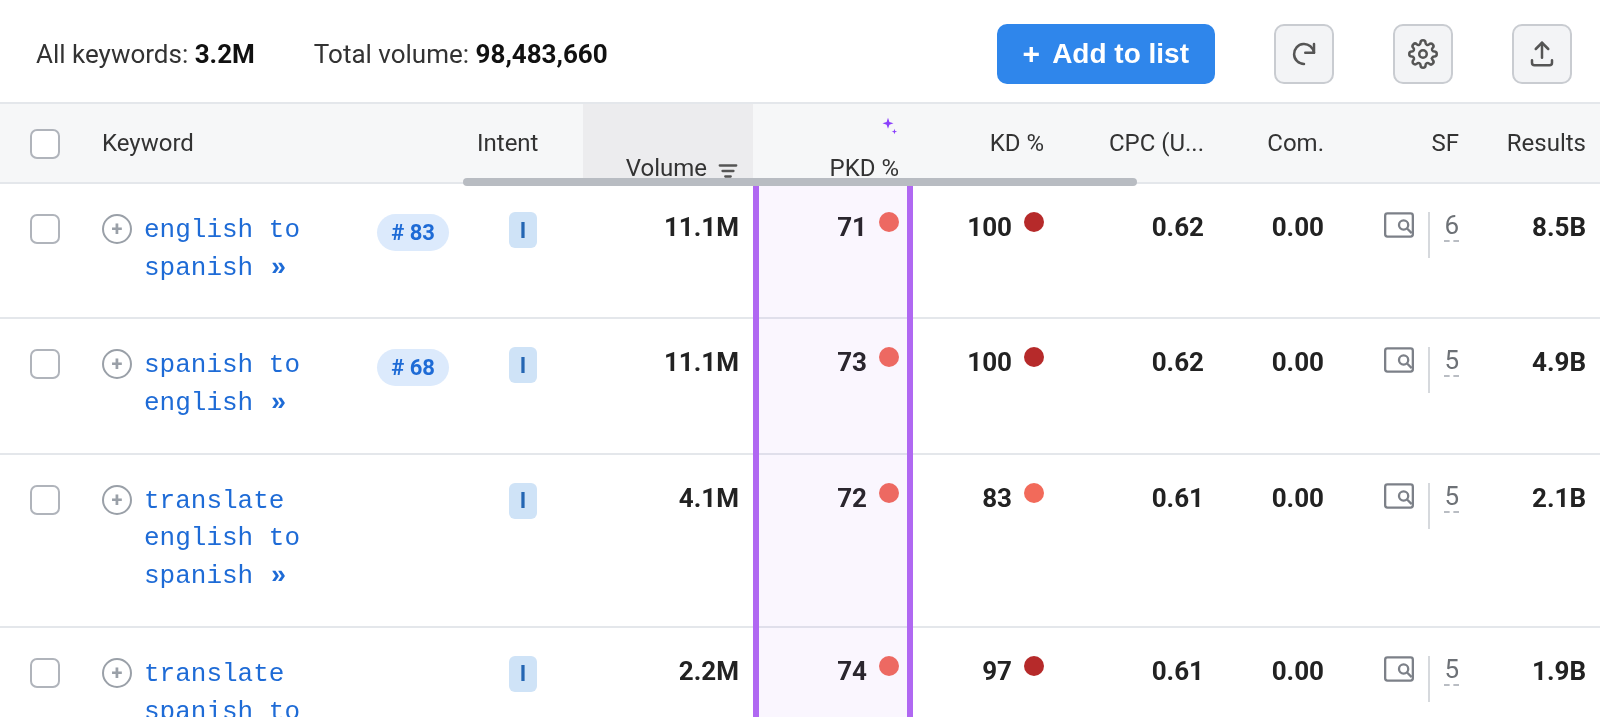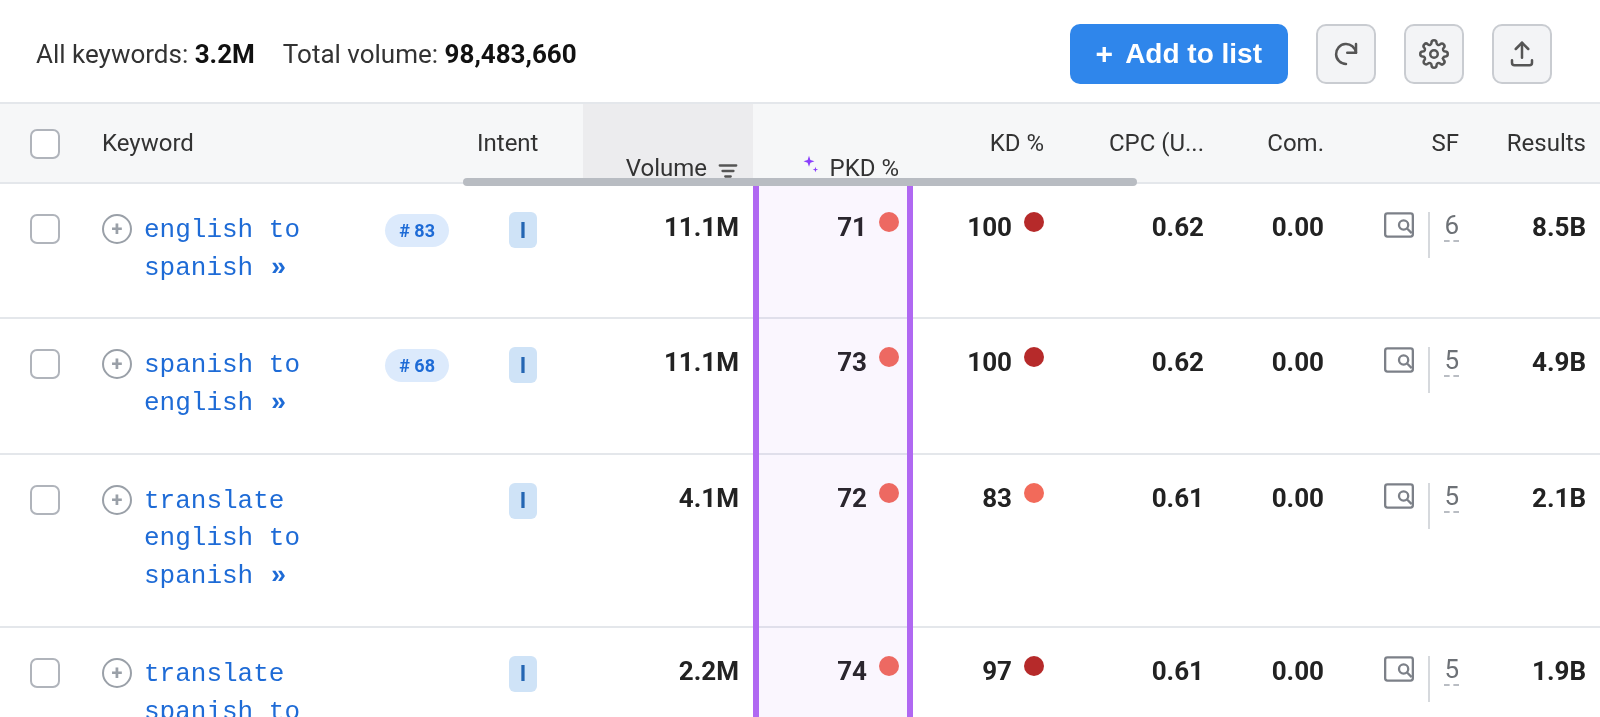--- a/index.html
+++ b/index.html
@@ -1,21 +1,21 @@
 <!DOCTYPE html>
 <html><head>
 <meta charset="utf-8">
 <style>
   * { box-sizing: border-box; }
   html, body { margin:0; padding:0; font-family: -apple-system, BlinkMacSystemFont, "Segoe UI", Roboto, Helvetica, Arial, sans-serif; font-size:24px; color:#1a1a1a; background:#fff; }
 
   .wrap { width:1600px; }
 
   
-  .topbar { display:flex; align-items:center; padding:24px 48px 18px 36px; gap:28px; font-size:26px; color:#333;border-radius:30px; }
+  .topbar { display:flex; align-items:center; padding:24px 28px 18px 36px; gap:59px; font-size:26px; color:#333;border-radius:30px; }
   .topbar .metric { white-space:nowrap; }
   .topbar .metric b { font-weight:700; color:#111; }
   .topbar .spacer { flex:1; }
   .btn-primary {
     display:flex; align-items:center; gap:12px;
     background:#2f86eb; color:#fff; font-weight:700; font-size:28px;
     padding:14px 26px; border-radius:10px; border:none; cursor:pointer;
   }
   .btn-primary .plus { font-size:30px; font-weight:700; line-height:1; }
   .icon-btn {
@@ -33,21 +33,21 @@
     align-items:center;
     background:#f6f7f8;
     border-bottom:2px solid #e4e7eb;
     height:80px;
     position:relative;
     font-size:24px; color:#333;
   }
   .hdr .cell { padding:0 14px; display:flex; align-items:center; }
   .hdr .cell.right { justify-content:flex-end;align-items:flex-end; }
   .hdr .vol { background:#ececee; height:100%; justify-content:flex-end; gap:10px; }
-  .hdr .pkd { height:100%; justify-content:flex-end; gap:10px; }
+  .hdr .pkd { height:100%; justify-content:flex-end; gap:10px;flex-direction:column; }
   .sort-icon { width:22px; height:22px; }
   .sparkle svg { width:22px; height:22px; fill:#8a3ffc; }
 
   .scroll-shadow {
     position:absolute; left:463px; right:463px; bottom:-4px; height:8px;
     background:#b8bcc2; border-radius:4px;
   }
 
   .row {
     display:grid;
@@ -67,21 +67,21 @@
   
   .kw-cell { display:flex; align-items:flex-start; gap:12px; padding-left:12px; }
   .plus-circ {
     width:30px; height:30px; border:2.5px solid #9aa0a8; border-radius:50%;
     display:flex; align-items:center; justify-content:center; color:#9aa0a8; font-size:20px; font-weight:700;
     flex:0 0 30px; margin-top:2px;
   }
   .kw-text { color:#1e6bd6; line-height:1.45; max-width:260px;font-family:Liberation Mono, monospace; }
   .kw-text .arrows { color:#1e6bd6; letter-spacing:-4px; font-weight:700; margin-left:6px; }
   .rank-badge {
-    background:#dceafc; color:#1e6bd6; font-weight:700; font-size:18px;
+    background:#dceafc; color:#1e6bd6; font-weight:700; font-size:22px;
     padding:6px 14px; border-radius:20px; white-space:nowrap; margin-left:auto; margin-top:2px;
   }
 
   .intent-badge {
     background:#cfe3f7; color:#2466b3; font-weight:700; font-size:22px;
     width:28px; height:36px; border-radius:6px; display:flex; align-items:center; justify-content:center;
     margin-top:0;
   }
 
   .num { color:#222;font-weight:bold; }

